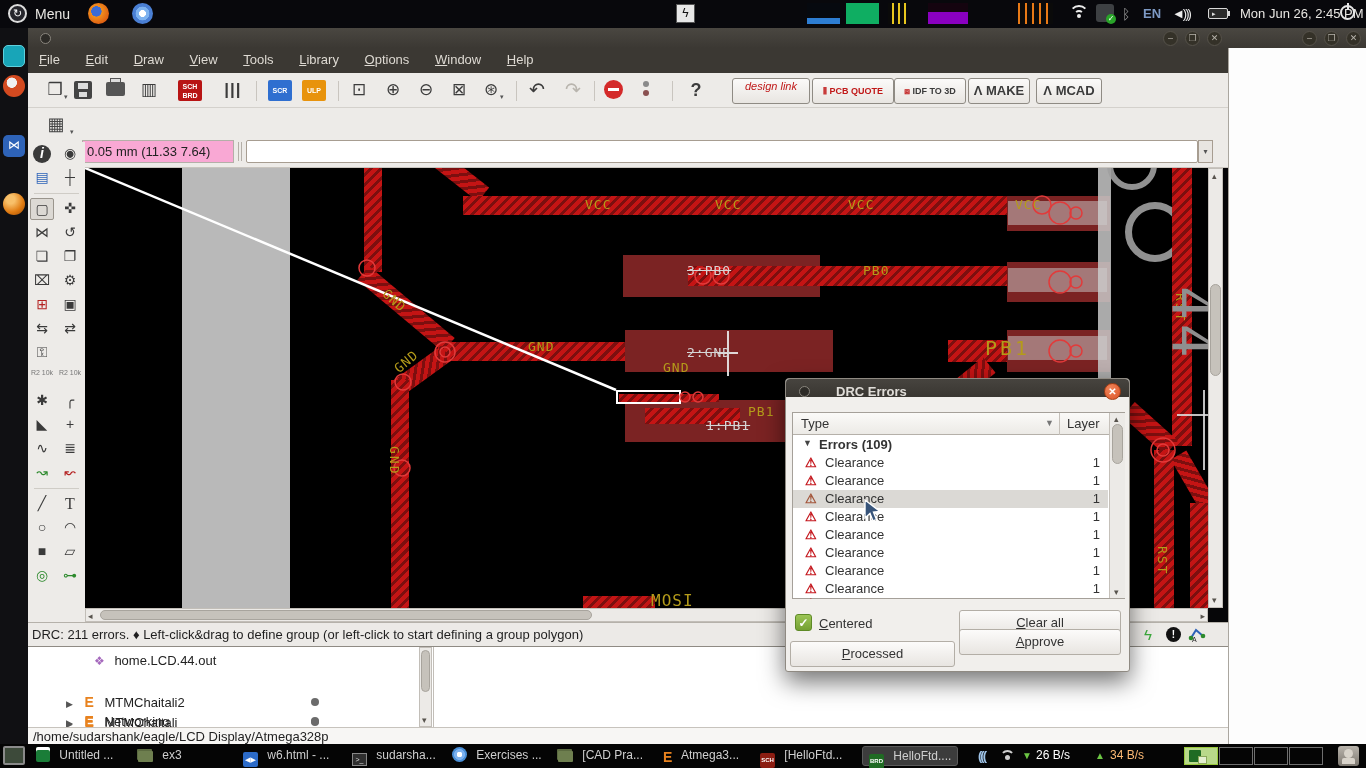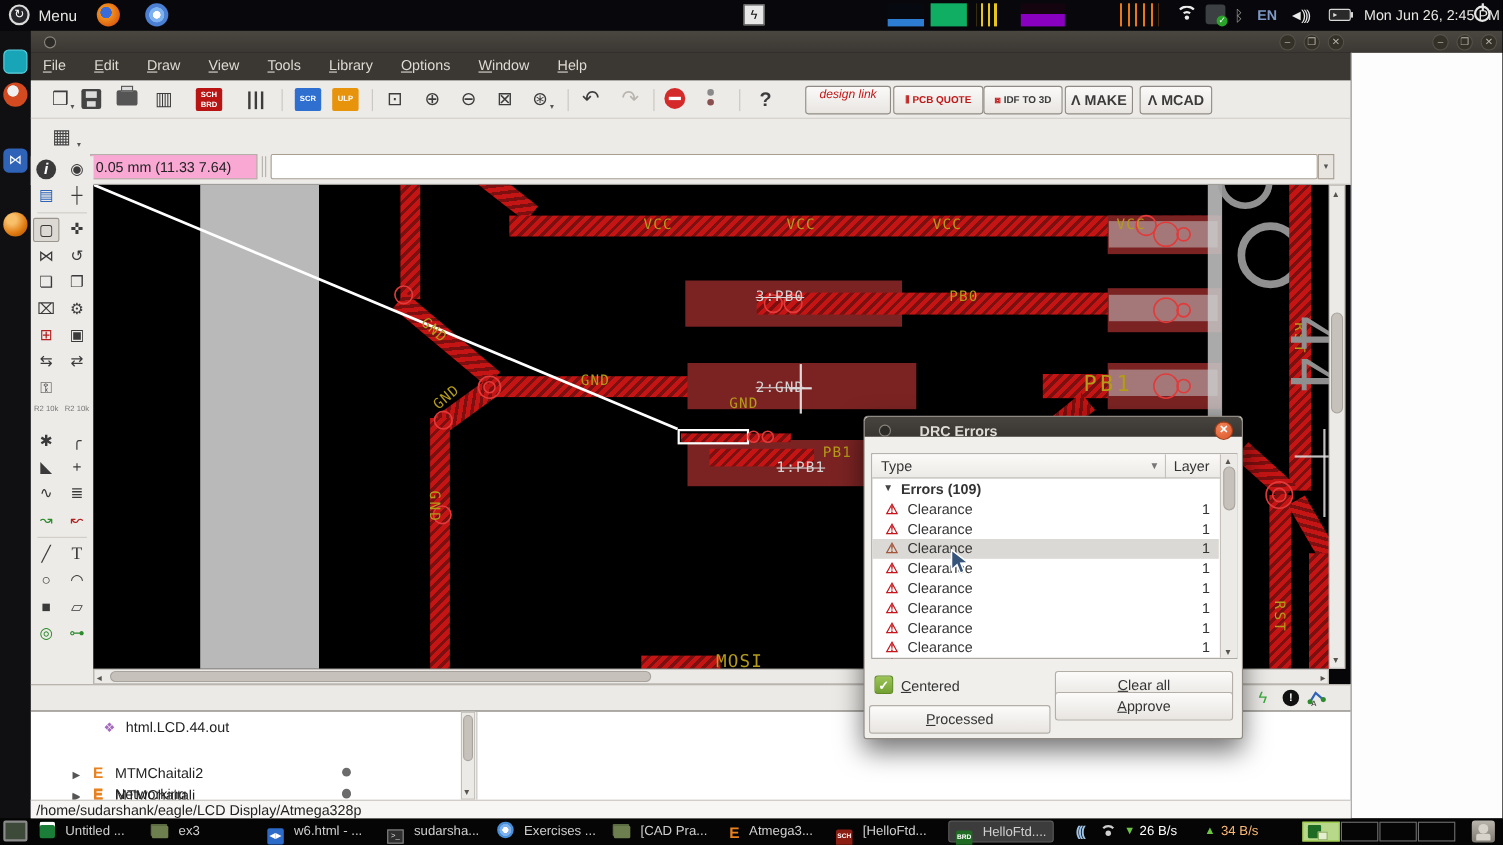--- a/index.html
+++ b/index.html
@@ -390,34 +390,35 @@
     <div class="sthumb" style="left:14px;top:1px;width:492px;height:10px;"></div>
     <span class="sarrow" style="right:2px;top:2px;">▸</span>
   </div>
   <div class="abs sbar" style="left:1208px;top:168px;width:15px;height:440px;">
     <span class="sarrow" style="left:3px;top:2px;">▴</span>
     <div class="sthumb" style="left:1px;top:115px;width:11px;height:92px;"></div>
     <span class="sarrow" style="left:3px;bottom:2px;">▾</span>
   </div>
 
   <div id="statusbar" class="abs">
+    <span class="abs" style="left:4px;top:4px;">DRC: 211 errors.  ♦ Left-click&amp;drag to define group (or left-click to start defining a group polygon)</span>
     <span class="abs" style="left:1116px;top:3px;color:#3cab3c;font-size:15px;">ϟ</span>
     <span class="abs pnl-circle" style="left:1138px;top:4px;width:15px;height:15px;background:#111;color:#fff;font-size:10px;font-weight:bold;text-align:center;line-height:15px;border-radius:50%;">!</span>
     <svg class="abs" width="18" height="18" style="left:1160px;top:2px;">
         <polyline points="3,13 8,5 15,11" fill="none" stroke="#2e63b8" stroke-width="2"></polyline>
         <circle cx="3" cy="13" r="2.3" fill="#2d8a2d"></circle>
         <circle cx="15" cy="11" r="2.3" fill="#2d8a2d"></circle>
         <text x="4" y="17" font-size="7" fill="#222">A</text>
       </svg>
   </div>
 
   <div id="cpanel" class="abs">
     <div class="tree-row" style="left:66px;top:6px;">
       <span style="color:#a569bd;font-size:12px;">❖</span>
-      <span style="margin-left:6px;">html.LCD.44.out</span>
+      <span style="margin-left:6px;">home.LCD.44.out</span>
     </div>
     <div class="tree-row" style="left:38px;top:27px;margin-top:40px;">
       <span class="exp">▶</span>
       <span class="eagle-e" style="margin-left:8px;">E</span>
       <span style="margin-left:7px;">MTMChaitali</span>
       <span style="position:absolute;left:245px;top:4px;width:8px;height:8px;border-radius:50%;background:#6b6b6b;"></span>
     </div>
     <div class="tree-row" style="left:38px;top:47px;">
       <span class="exp">▶</span>
       <span class="eagle-e" style="margin-left:8px;">E</span>

